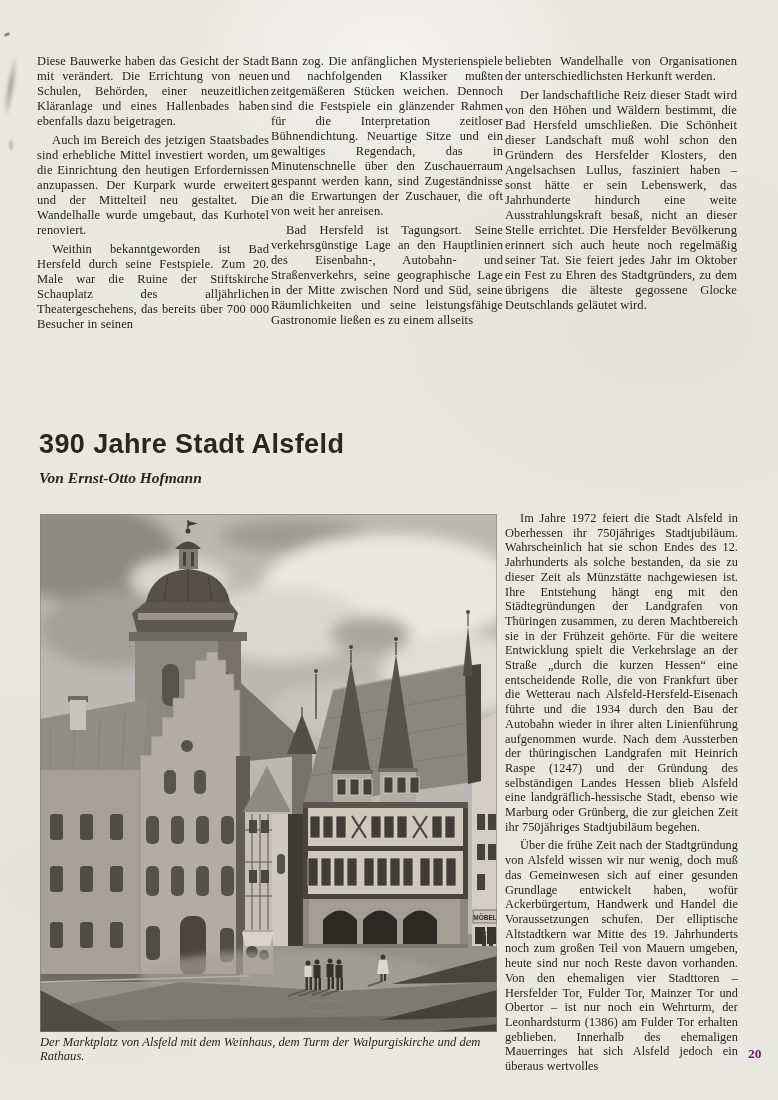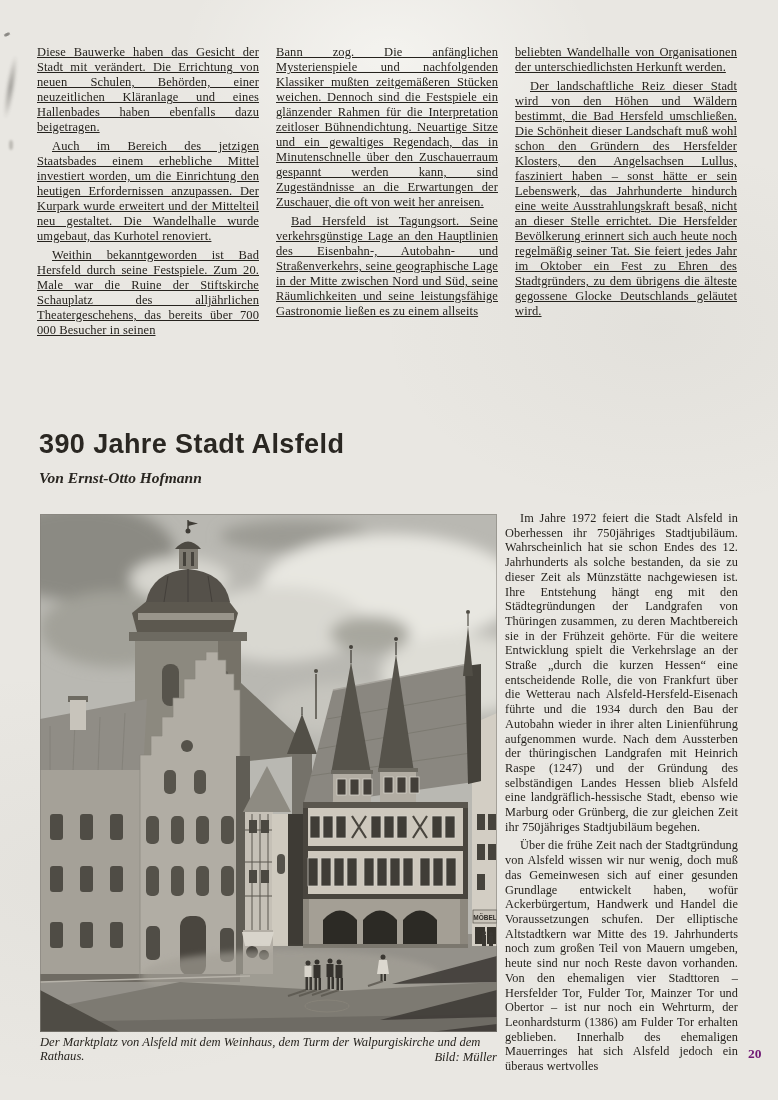--- a/index.html
+++ b/index.html
@@ -8,22 +8,22 @@
     background:#e9e7e2; overflow:hidden;
     font-family:"Liberation Serif", serif; color:#26231e;
   }
   .texture{position:absolute; inset:0; pointer-events:none;
     background:
       radial-gradient(ellipse 400px 260px at 85% 30%, rgba(120,120,112,0.06), transparent 70%),
       radial-gradient(ellipse 500px 300px at 10% 80%, rgba(120,120,112,0.05), transparent 70%),
       radial-gradient(ellipse 300px 200px at 50% 5%, rgba(255,255,252,0.5), transparent 70%);
   }
   .top-columns{
-    position:absolute; left:37px; top:45px; width:700px;
-    display:grid; grid-template-columns:1fr 1fr 1fr; column-gap:17px;text-decoration:underline;
+    position:absolute; left:37px; top:54px; width:700px;
+    display:grid; grid-template-columns:1fr 1fr 1fr; column-gap:2px;
   }
   .col p{
     margin:0; text-align:justify;
     font-size:12.5px; line-height:15.0px;
     letter-spacing:0.1px;
   }
   .col p + p{margin-top:4px; text-indent:15px;}
   .headline{
     position:absolute; left:39px; top:429px;
     font-family:"Liberation Sans", sans-serif; font-weight:bold;
@@ -81,21 +81,21 @@
 
 <div class="page">
   <div class="texture"></div>
   <div class="smudge"></div>
   <div class="speck1"></div>
   <div class="speck2"></div>
 
   <div class="top-columns">
     <div class="col">
       <p>Diese Bauwerke haben das Gesicht der Stadt mit verändert. Die Errichtung von neuen Schulen, Behörden, einer neuzeitlichen Kläranlage und eines Hallenbades haben ebenfalls dazu beigetragen.</p>
-      <p>Auch im Bereich des jetzigen Staatsbades einem erhebliche Mittel investiert worden, um die Einrichtung den heutigen Erfordernissen anzupassen. Der Kurpark wurde erweitert und der Mittelteil neu gestaltet. Die Wandelhalle wurde umgebaut, das Kurhotel renoviert.</p>
+      <p>Auch im Bereich des jetzigen Staatsbades sind erhebliche Mittel investiert worden, um die Einrichtung den heutigen Erfordernissen anzupassen. Der Kurpark wurde erweitert und der Mittelteil neu gestaltet. Die Wandelhalle wurde umgebaut, das Kurhotel renoviert.</p>
       <p>Weithin bekanntgeworden ist Bad Hersfeld durch seine Festspiele. Zum 20. Male war die Ruine der Stiftskirche Schauplatz des alljährlichen Theatergeschehens, das bereits über 700 000 Besucher in seinen</p>
     </div>
     <div class="col">
       <p>Bann zog. Die anfänglichen Mysterienspiele und nachfolgenden Klassiker mußten zeitgemäßeren Stücken weichen. Dennoch sind die Festspiele ein glänzender Rahmen für die Interpretation zeitloser Bühnendichtung. Neuartige Sitze und ein gewaltiges Regendach, das in Minutenschnelle über den Zuschauerraum gespannt werden kann, sind Zugeständnisse an die Erwartungen der Zuschauer, die oft von weit her anreisen.</p>
       <p>Bad Hersfeld ist Tagungsort. Seine verkehrsgünstige Lage an den Hauptlinien des Eisenbahn-, Autobahn- und Straßenverkehrs, seine geographische Lage in der Mitte zwischen Nord und Süd, seine Räumlichkeiten und seine leistungsfähige Gastronomie ließen es zu einem allseits</p>
     </div>
     <div class="col">
       <p>beliebten Wandelhalle von Organisationen der unterschiedlichsten Herkunft werden.</p>
       <p>Der landschaftliche Reiz dieser Stadt wird von den Höhen und Wäldern bestimmt, die Bad Hersfeld umschließen. Die Schönheit dieser Landschaft muß wohl schon den Gründern des Hersfelder Klosters, den Angelsachsen Lullus, fasziniert haben – sonst hätte er sein Lebenswerk, das Jahrhunderte hindurch eine weite Ausstrahlungskraft besaß, nicht an dieser Stelle errichtet. Die Hersfelder Bevölkerung erinnert sich auch heute noch regelmäßig seiner Tat. Sie feiert jedes Jahr im Oktober ein Fest zu Ehren des Stadtgründers, zu dem übrigens die älteste gegossene Glocke Deutschlands geläutet wird.</p>
     </div>
@@ -346,21 +346,20 @@
           <rect x="340.5" y="460" width="2" height="7" fill="#3b3833"></rect>
           <rect x="344" y="460" width="2" height="7" fill="#3b3833"></rect>
         </g>
       </g>
 
       <rect x="0.5" y="0.5" width="456" height="517" fill="none" stroke="#85827b" stroke-width="1" opacity="0.6"></rect>
     </svg>
   </div>
 
   <div class="caption">Der Marktplatz von Alsfeld mit dem Weinhaus, dem Turm der Walpurgiskirche und dem Rathaus.</div>
-  <div class="credit">Bild: Müller</div>
 
   <div class="right-col">
     <p class="ind">Im Jahre 1972 feiert die Stadt Alsfeld in Oberhessen ihr 750jähriges Stadtjubiläum. Wahrscheinlich hat sie schon Endes des 12. Jahrhunderts als solche bestanden, da sie zu dieser Zeit als Münzstätte nachgewiesen ist. Ihre Entstehung hängt eng mit den Städtegründungen der Landgrafen von Thüringen zusammen, zu deren Machtbereich sie in der Frühzeit gehörte. Für die weitere Entwicklung spielt die Verkehrslage an der Straße „durch die kurzen Hessen“ eine entscheidende Rolle, die von Frankfurt über die Wetterau nach Alsfeld-Hersfeld-Eisenach führte und die 1934 durch den Bau der Autobahn wieder in ihrer alten Linienführung aufgenommen wurde. Nach dem Aussterben der thüringischen Landgrafen mit Heinrich Raspe (1247) und der Gründung des selbständigen Landes Hessen blieb Alsfeld eine landgräflich-hessische Stadt, ebenso wie Marburg oder Grünberg, die zur gleichen Zeit ihr 750jähriges Stadtjubiläum begehen.</p>
     <p class="ind">Über die frühe Zeit nach der Stadtgründung von Alsfeld wissen wir nur wenig, doch muß das Gemeinwesen sich auf einer gesunden Grundlage entwickelt haben, wofür Ackerbürgertum, Handwerk und Handel die Voraussetzungen schufen. Der elliptische Altstadtkern war Mitte des 19. Jahrhunderts noch zum großen Teil von Mauern umgeben, heute sind nur noch Reste davon vorhanden. Von den ehemaligen vier Stadttoren – Hersfelder Tor, Fulder Tor, Mainzer Tor und Obertor – ist nur noch ein Wehrturm, der Leonhardsturm (1386) am Fulder Tor erhalten geblieben. Innerhalb des ehemaligen Mauerringes hat sich Alsfeld jedoch ein überaus wertvolles</p>
   </div>
 
   <div class="pagenum">20</div>
   <div class="pagenum-fade"></div>
 </div>
 

